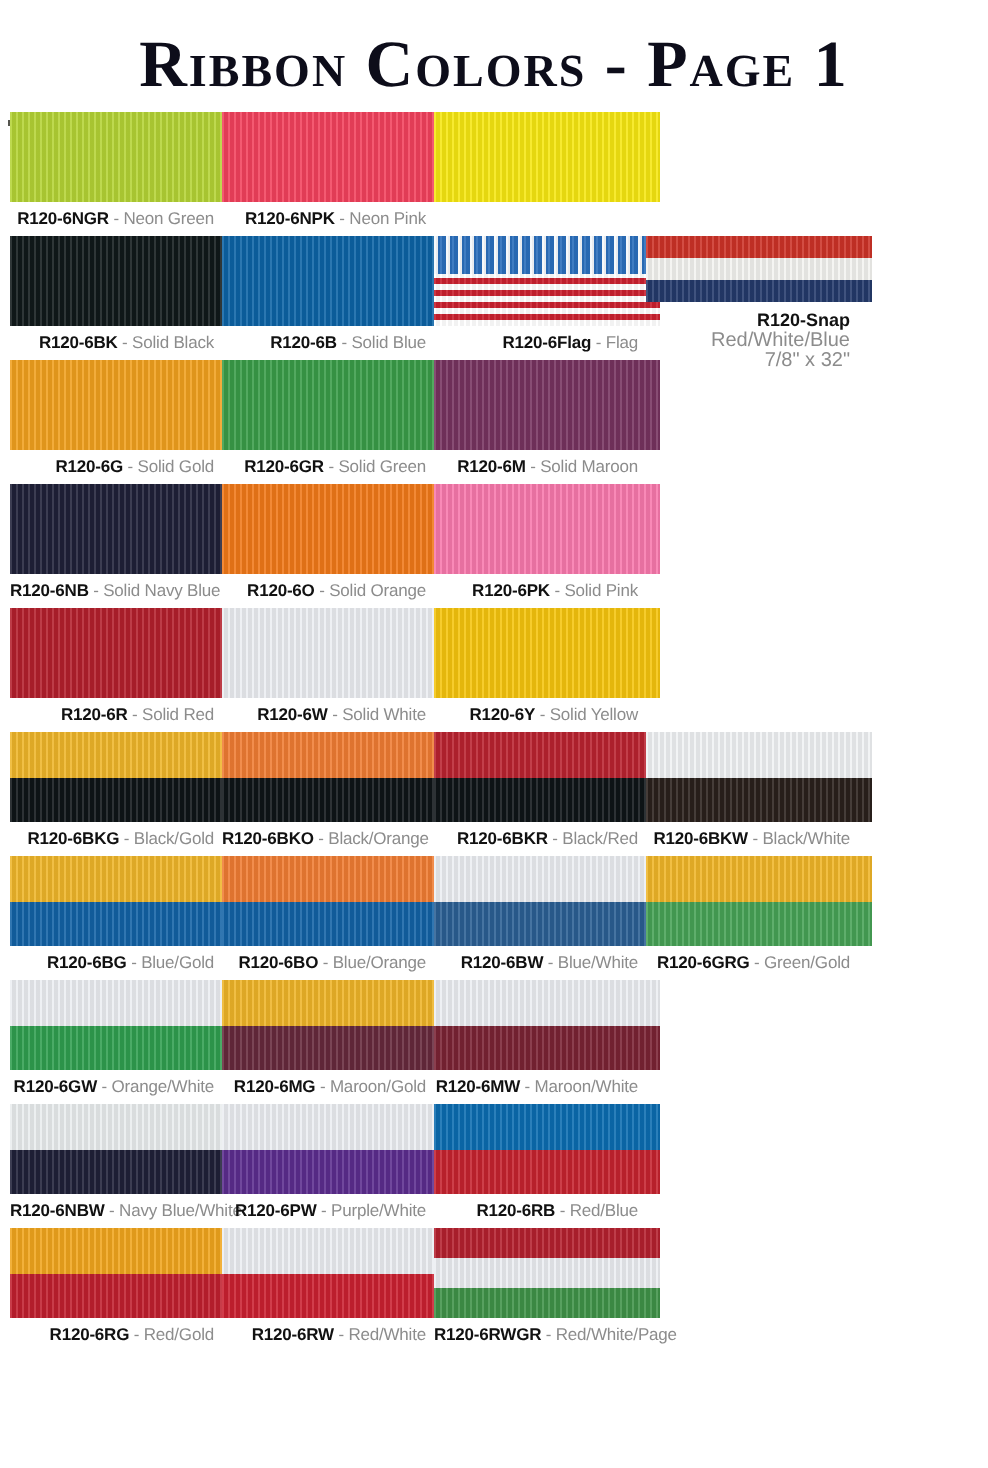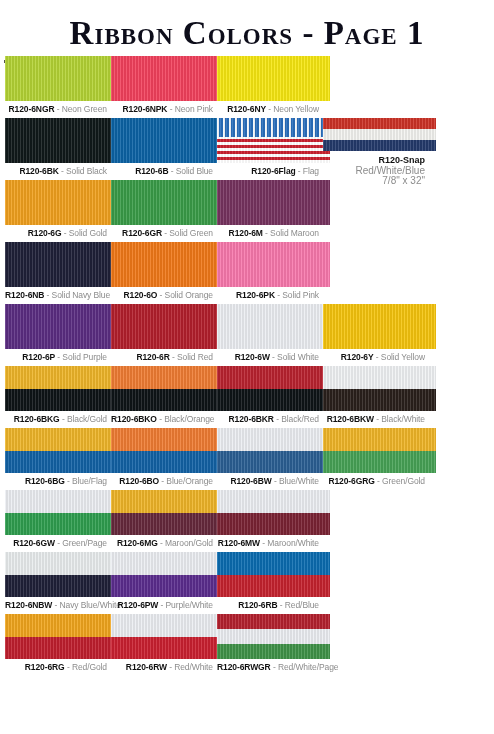--- a/index.html
+++ b/index.html
@@ -147,21 +147,20 @@
       <div class="cell">
         <div class="swatch">
           <div class="band" style="background: rgb(242, 65, 92); height: 100%;"></div>
         </div>
         <div class="caption"><span class="code">R120-6NPK</span><span> - Neon Pink</span></div>
       </div>
       <div class="cell">
         <div class="swatch">
           <div class="band" style="background: rgb(246, 231, 17); height: 100%;"></div>
         </div>
-        <div class="caption"><span class="code">R120-6NY</span><span> - Neon Yellow</span></div>
       </div>
     </div>
     <div class="row">
       <div class="cell">
         <div class="swatch">
           <div class="band" style="background: rgb(16, 25, 26); height: 100%;"></div>
         </div>
         <div class="caption"><span class="code">R120-6BK</span><span> - Solid Black</span></div>
       </div>
       <div class="cell">
@@ -226,26 +225,20 @@
         <div class="swatch">
           <div class="band" style="background: rgb(248, 120, 172); height: 100%;"></div>
         </div>
         <div class="caption"><span class="code">R120-6PK</span><span> - Solid Pink</span></div>
       </div>
       <div class="cell empty"></div>
     </div>
     <div class="row">
       <div class="cell">
         <div class="swatch">
-          <div class="band" style="background: rgb(91, 45, 130); height: 100%;"></div>
-        </div>
-        <div class="caption"><span class="code">R120-6P</span><span> - Solid Purple</span></div>
-      </div>
-      <div class="cell">
-        <div class="swatch">
           <div class="band" style="background: rgb(179, 31, 44); height: 100%;"></div>
         </div>
         <div class="caption"><span class="code">R120-6R</span><span> - Solid Red</span></div>
       </div>
       <div class="cell">
         <div class="swatch">
           <div class="band" style="background: rgb(236, 238, 242); height: 100%;"></div>
         </div>
         <div class="caption"><span class="code">R120-6W</span><span> - Solid White</span></div>
       </div>
@@ -285,21 +278,21 @@
         </div>
         <div class="caption"><span class="code">R120-6BKW</span><span> - Black/White</span></div>
       </div>
     </div>
     <div class="row">
       <div class="cell">
         <div class="swatch">
           <div class="band" style="background: rgb(238, 181, 41); height: 50%;"></div>
           <div class="band" style="background: rgb(18, 98, 165); height: 50%;"></div>
         </div>
-        <div class="caption"><span class="code">R120-6BG</span><span> - Blue/Flag</span></div>
+        <div class="caption"><span class="code">R120-6BG</span><span> - Blue/Gold</span></div>
       </div>
       <div class="cell">
         <div class="swatch">
           <div class="band" style="background: rgb(239, 124, 51); height: 50%;"></div>
           <div class="band" style="background: rgb(18, 98, 165); height: 50%;"></div>
         </div>
         <div class="caption"><span class="code">R120-6BO</span><span> - Blue/Orange</span></div>
       </div>
       <div class="cell">
         <div class="swatch">
@@ -315,21 +308,21 @@
         </div>
         <div class="caption"><span class="code">R120-6GRG</span><span> - Green/Gold</span></div>
       </div>
     </div>
     <div class="row">
       <div class="cell">
         <div class="swatch">
           <div class="band" style="background: rgb(236, 238, 242); height: 50%;"></div>
           <div class="band" style="background: rgb(47, 158, 79); height: 50%;"></div>
         </div>
-        <div class="caption"><span class="code">R120-6GW</span><span> - Green/Page</span></div>
+        <div class="caption"><span class="code">R120-6GW</span><span> - Orange/White</span></div>
       </div>
       <div class="cell">
         <div class="swatch">
           <div class="band" style="background: rgb(238, 180, 40); height: 50%;"></div>
           <div class="band" style="background: rgb(102, 41, 60); height: 50%;"></div>
         </div>
         <div class="caption"><span class="code">R120-6MG</span><span> - Maroon/Gold</span></div>
       </div>
       <div class="cell">
         <div class="swatch">

